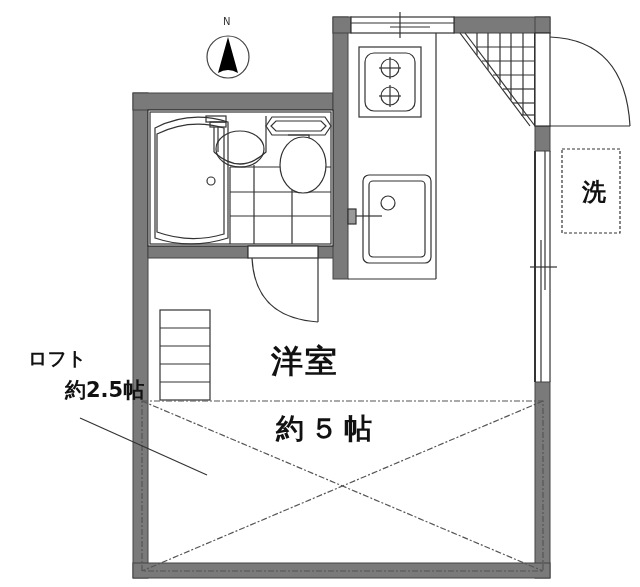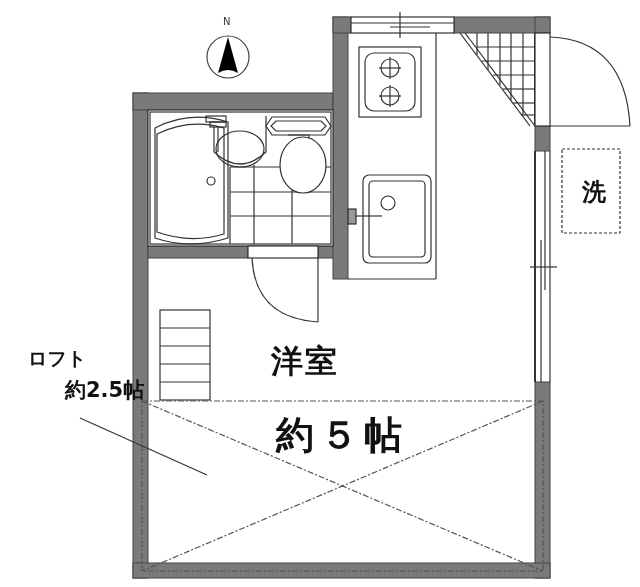--- a/index.html
+++ b/index.html
@@ -1,21 +1,21 @@
 <!DOCTYPE html>
 <html><head>
 <meta charset="utf-8">
 <style>
   html, body { margin: 0; padding: 0; background: #ffffff; }
   body { width: 640px; height: 587px; position: relative; overflow: hidden;
          font-family: "DejaVu Sans", "Liberation Sans", sans-serif; }
   #plan { position: absolute; left: 0; top: 0; width: 640px; height: 587px; }
   .lbl { position: absolute; color: #111; font-weight: bold; white-space: nowrap; }
   .room-name { left: 271px; top: 340px; font-size: 32px; letter-spacing: 2px; }
-  .room-size { left: 276px; top: 410px; font-size: 38px; letter-spacing: 6px; }
+  .room-size { left: 276px; top: 410px; font-size: 28px; letter-spacing: 6px; }
   .loft-name { left: 28px; top: 346px; font-size: 19px; }
   .loft-size { left: 20px; top: 376px; font-size: 21px; margin-left: 45px; }
   .wash { left: 582px; top: 176px; font-size: 24px; }
   .compass-n { left: 223px; top: 16px; font-size: 10px; font-weight: normal; color: #333; }
 </style>
 </head>
 <body>
 
 <svg id="plan" viewBox="0 0 640 587" xmlns="http://www.w3.org/2000/svg">
   <g fill="none" stroke="#333" stroke-width="1.2">

